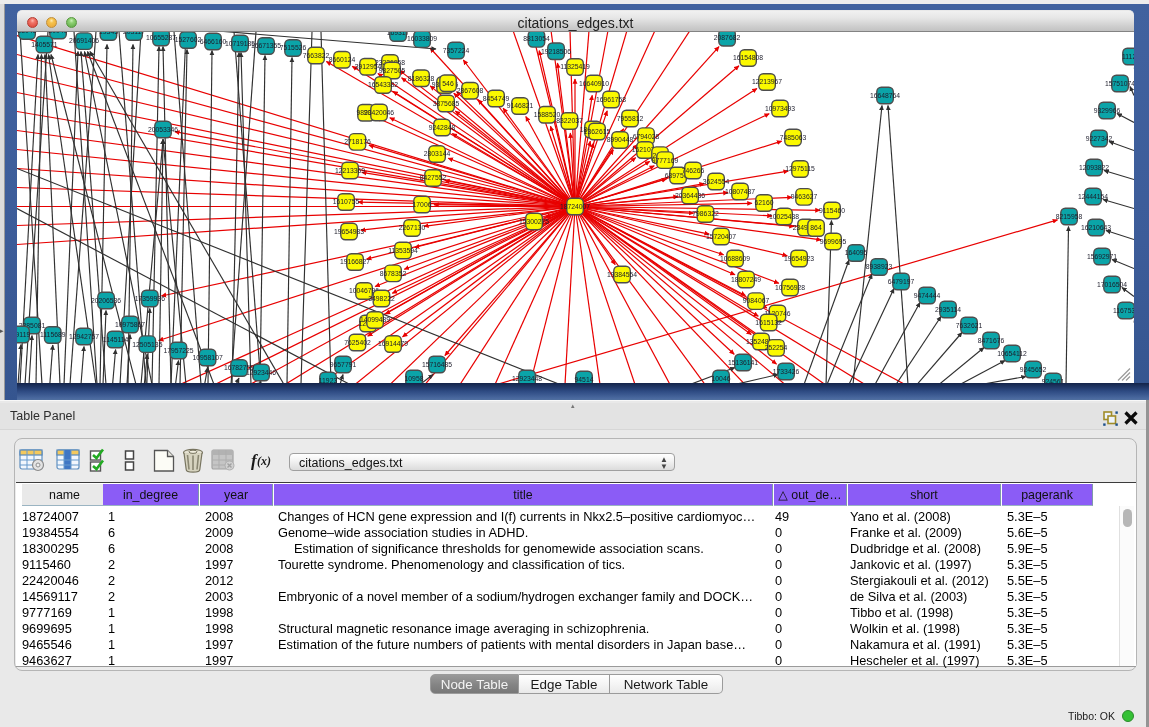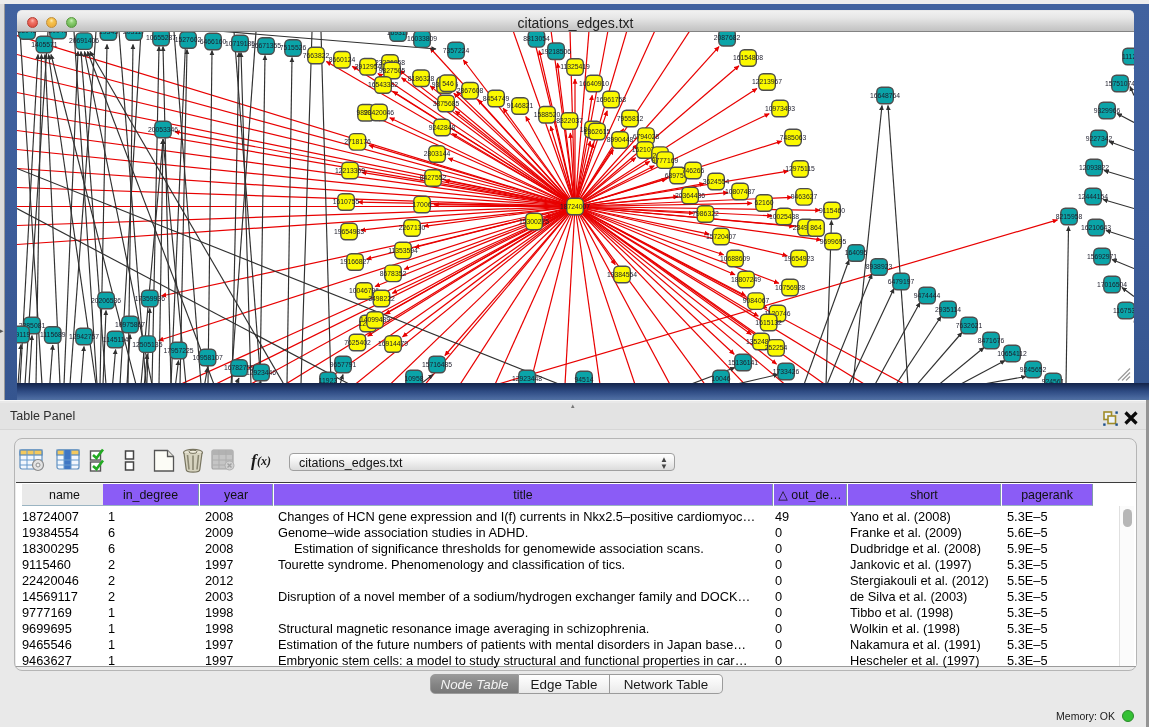--- a/index.html
+++ b/index.html
@@ -30,21 +30,21 @@
 #dd .ar { position:absolute; right:6px; top:2px; font-size:8px; color:#444; line-height:7px; }
 #tbl { position:absolute; left:15.5px; top:482px; width:1120px; height:184.5px; background:#fff; border-top:1.5px solid #3c3c3c; border-bottom:1px solid #9a9a9a; overflow:hidden; }
 .hc { position:absolute; top:0; height:22px; background:#8b5cf6; border-right:1px solid #7e99a8; font-size:12.4px; color:#111; text-align:center; line-height:22px; border-bottom:1px solid #9ab4c2; }
 .trow { position:absolute; left:0; width:1120px; height:16px; font-size:12.8px; color:#000; }
 .trow span { position:absolute; top:1px; white-space:pre; }
 #vsb { position:absolute; left:1119px; top:506px; width:15px; height:160px; background:#fbfbfb; border-left:1px solid #e0e0e0; }
 #vsb .th { position:absolute; left:2.5px; top:3px; width:9px; height:18px; border-radius:5px; background:#b6b6b6; }
 #tabs { position:absolute; left:430px; top:674px; height:20px; font-size:13.4px; }
 .seg { position:absolute; top:0; height:20px; line-height:19px; text-align:center; color:#1a1a1a;
   background:linear-gradient(180deg,#ffffff 0%,#f4f4f4 55%,#e9e9e9 100%); border:1px solid #9b9b9b; }
-.segsel { background:linear-gradient(180deg,#9a9a9a 0%,#848484 55%,#787878 100%); color:#f4f4f4;font-style:italic; }
+.segsel { background:linear-gradient(180deg,#9a9a9a 0%,#848484 55%,#787878 100%); color:#f4f4f4; }
 #mem { position:absolute; right:34px; top:710px; font-size:10.5px; color:#1a1a1a; }
 #memdot { position:absolute; right:15px; top:709.5px; width:12px; height:12px; border-radius:50%; background:#35c135; border:1px solid #2c8a2c; }
 #redge { position:absolute; right:0; top:400px; width:3px; height:327px; background:#949494; }
 #fico { position:absolute; left:1103px; top:411px; }
 #xico { position:absolute; left:1124px; top:411px; }
 </style></head>
 <body>
 <div id="topstrip"></div>
 <div id="desk"></div>
 <div id="lgray"></div>
@@ -676,21 +676,21 @@
     <span style="left:108px">2</span>
     <span style="left:205px">2012</span>
     <span style="left:775px">0</span>
     <span style="left:850px;width:150px;overflow:hidden">Stergiakouli et al. (2012)</span>
     <span style="left:1007px">5.5E–5</span>
   </div>
 <div class="trow" style="top:587.8px">
     <span style="left:22px">14569117</span>
     <span style="left:108px">2</span>
     <span style="left:205px">2003</span>
-    <span style="left:278px;width:492px;overflow:hidden">Disruption of a novel member of a sodium/hydrogen exchanger family and DOCK…</span>
+    <span style="left:278px;width:492px;overflow:hidden">Embryonic of a novel member of a sodium/hydrogen exchanger family and DOCK…</span>
     <span style="left:775px">0</span>
     <span style="left:850px;width:150px;overflow:hidden">de Silva et al. (2003)</span>
     <span style="left:1007px">5.3E–5</span>
   </div>
 <div class="trow" style="top:603.7px">
     <span style="left:22px">9777169</span>
     <span style="left:108px">1</span>
     <span style="left:205px">1998</span>
     <span style="left:775px">0</span>
     <span style="left:850px;width:150px;overflow:hidden">Tibbo et al. (1998)</span>
@@ -711,28 +711,27 @@
     <span style="left:205px">1997</span>
     <span style="left:278px;width:492px;overflow:hidden">Estimation of the future numbers of patients with mental disorders in Japan base…</span>
     <span style="left:775px">0</span>
     <span style="left:850px;width:150px;overflow:hidden">Nakamura et al. (1991)</span>
     <span style="left:1007px">5.3E–5</span>
   </div>
 <div class="trow" style="top:651.5px">
     <span style="left:22px">9463627</span>
     <span style="left:108px">1</span>
     <span style="left:205px">1997</span>
-    <span style="left:278px;width:492px;overflow:hidden">Embryonic stem cells: a model to study structural and functional properties in car…</span>
     <span style="left:775px">0</span>
     <span style="left:850px;width:150px;overflow:hidden">Hescheler et al. (1997)</span>
     <span style="left:1007px">5.3E–5</span>
   </div>
 <div id="vsb">
     <div class="th"></div>
   </div>
 <div id="tabs">
   <div class="seg segsel" style="left:0; width:89px; border-radius:5px 0 0 5px;">Node Table</div>
   <div class="seg" style="left:89px; width:91px; border-left:none;">Edge Table</div>
   <div class="seg" style="left:180px; width:113px; border-left:none; border-radius:0 5px 5px 0;">Network Table</div>
 </div>
-<div id="mem">Memory: OK</div>
+<div id="mem">Tibbo: OK</div>
 <div id="memdot"></div>
 <div id="redge"></div>
 
 </body></html>

